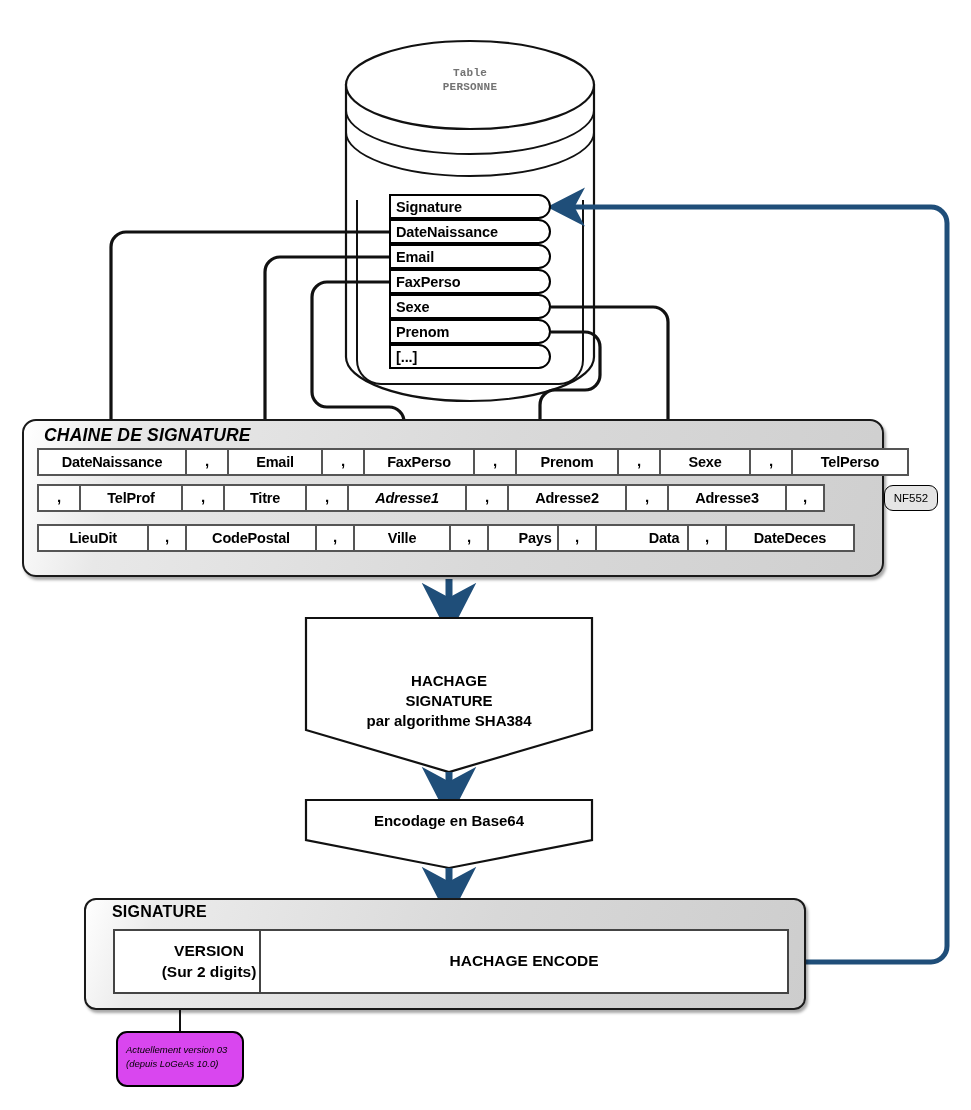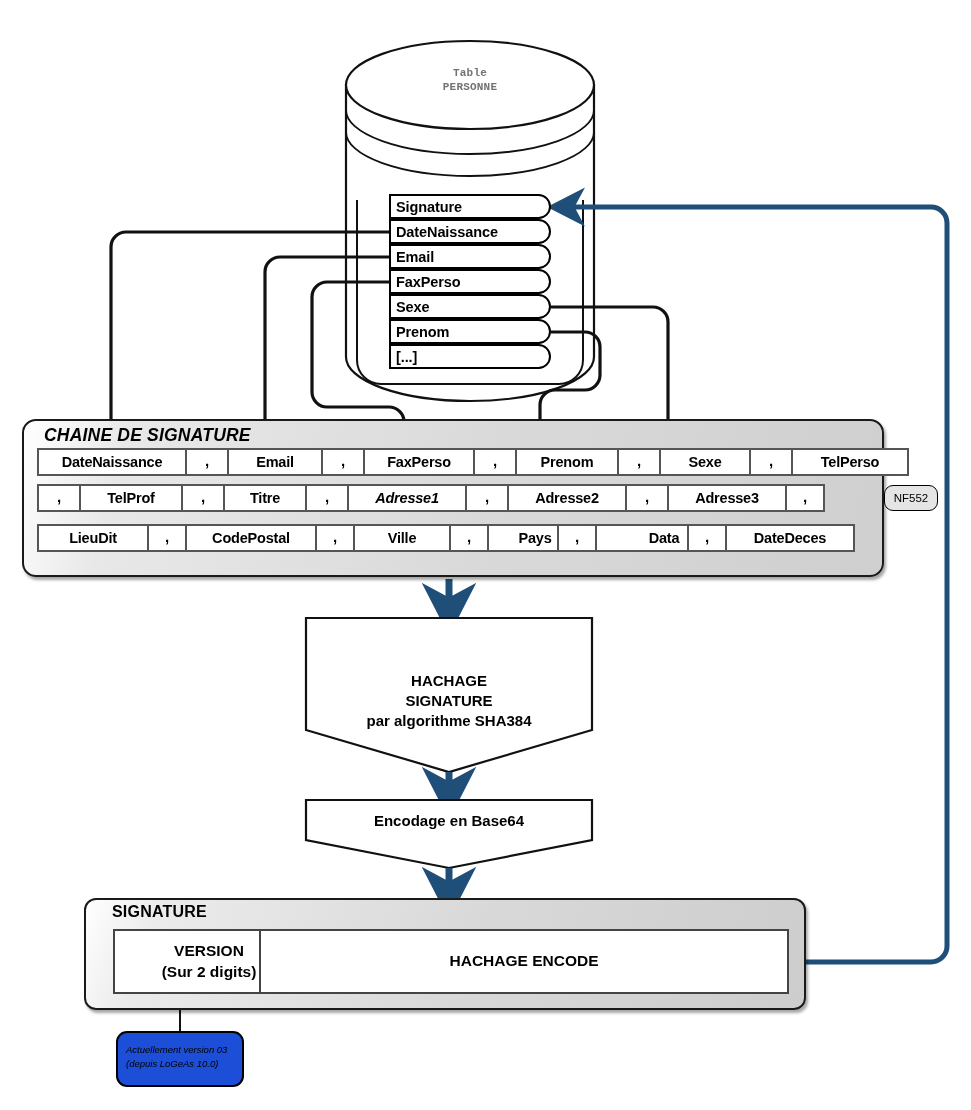--- a/index.html
+++ b/index.html
@@ -221,21 +221,21 @@
   
   .note-box {
     position: absolute;
     left: 116px;
     top: 1031px;
     width: 128px;
     height: 56px;
     box-sizing: border-box;
     border: 2px solid #000;
     border-radius: 11px;
-    background: #1d4ed8;
+    background: #d946ef;
     padding: 10px 7px 0 8px;
   }
   .note-text {
     font-size: 9.5px;
     font-style: italic;
     color: #000;
     line-height: 1.45;
     white-space: pre-line;
   }
 </style>

